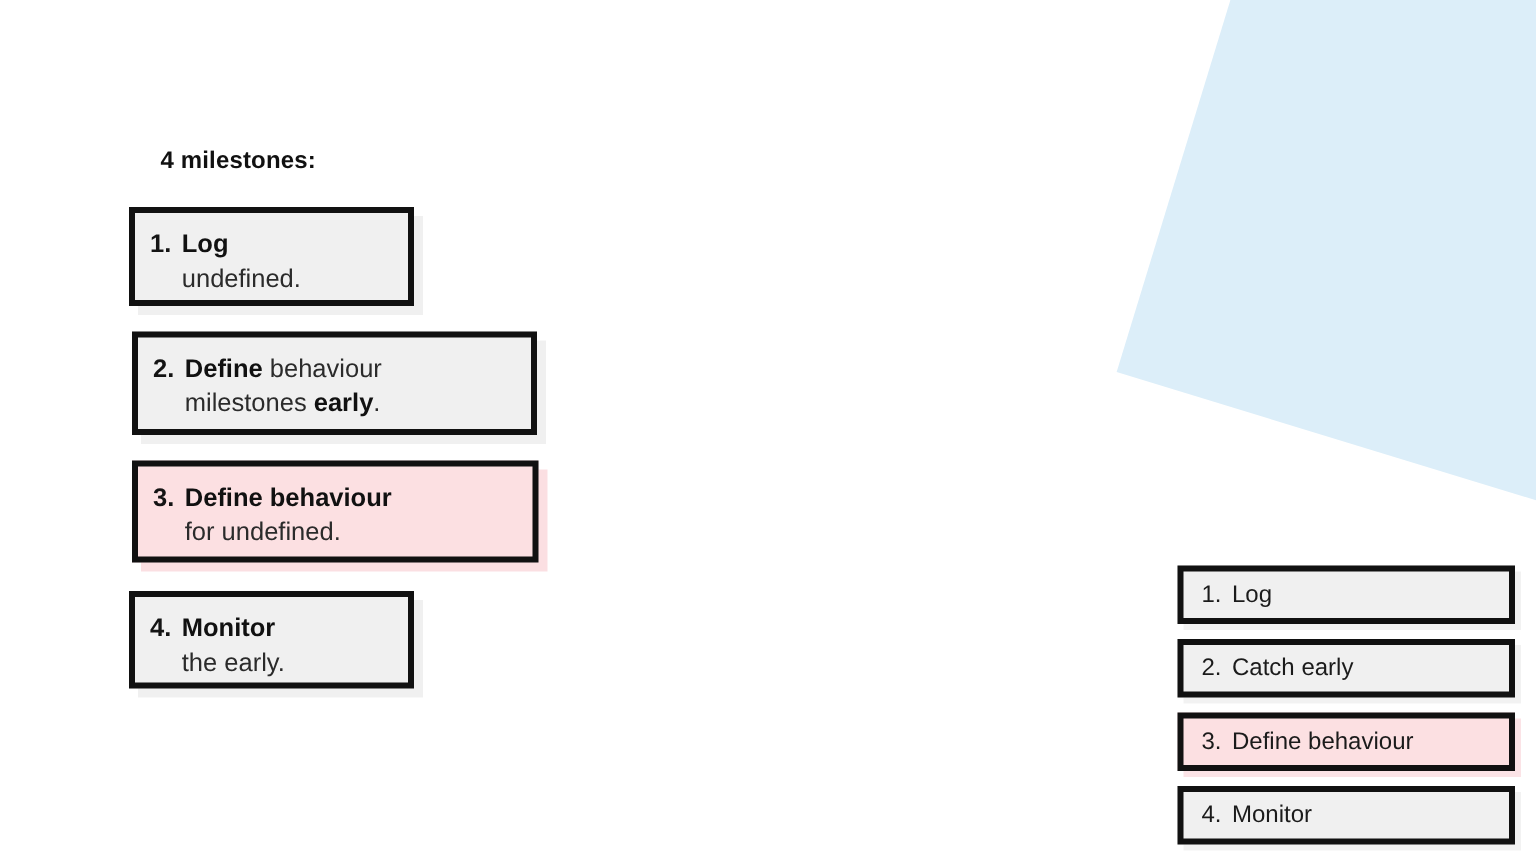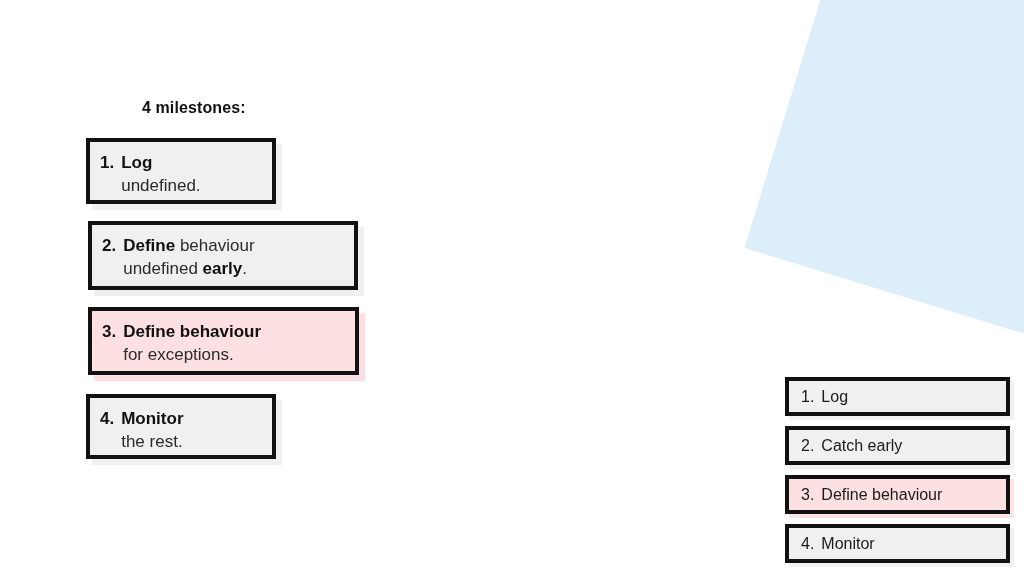--- a/index.html
+++ b/index.html
@@ -35,21 +35,20 @@
   
   #heading {
     position: absolute;
     left: 107px;
     top: 99px;
     font-size: 16px;
     font-weight: bold;
     color: #111111;
     letter-spacing: 0.1px;
     white-space: nowrap;
-    margin-left: 35px;
   }
 
   
   .card {
     position: absolute;
     box-sizing: border-box;
     border: 4px solid #111111;
     background: #F0F0F0;
     box-shadow: 6px 6px 0 rgba(0,0,0,0.06);
   }
@@ -116,31 +115,31 @@
 
   <div id="heading">4 milestones:</div>
 
   <div id="card-1" class="card bigcard">
     <span class="num">1.</span>
     <span class="body"><b>Log</b><br><span>undefined.</span></span>
   </div>
 
   <div id="card-2" class="card bigcard">
     <span class="num">2.</span>
-    <span class="body"><b>Define</b><span> behaviour</span><br><span>undefined </span><b>early</b><span>.</span></span>
+    <span class="body"><b>Define</b><span> behaviour</span><br><span>milestones </span><b>early</b><span>.</span></span>
   </div>
 
   <div id="card-3" class="card bigcard pink">
     <span class="num">3.</span>
-    <span class="body"><b>Define behaviour</b><br><span>for exceptions.</span></span>
+    <span class="body"><b>Define behaviour</b><br><span>for undefined.</span></span>
   </div>
 
   <div id="card-4" class="card bigcard">
     <span class="num">4.</span>
-    <span class="body"><b>Monitor</b><br><span>the rest.</span></span>
+    <span class="body"><b>Monitor</b><br><span>the early.</span></span>
   </div>
 
   <div id="mini-1" class="card minicard">
     <span class="mnum">1.</span>
     <span>Log</span>
   </div>
 
   <div id="mini-2" class="card minicard">
     <span class="mnum">2.</span>
     <span>Catch early</span>

